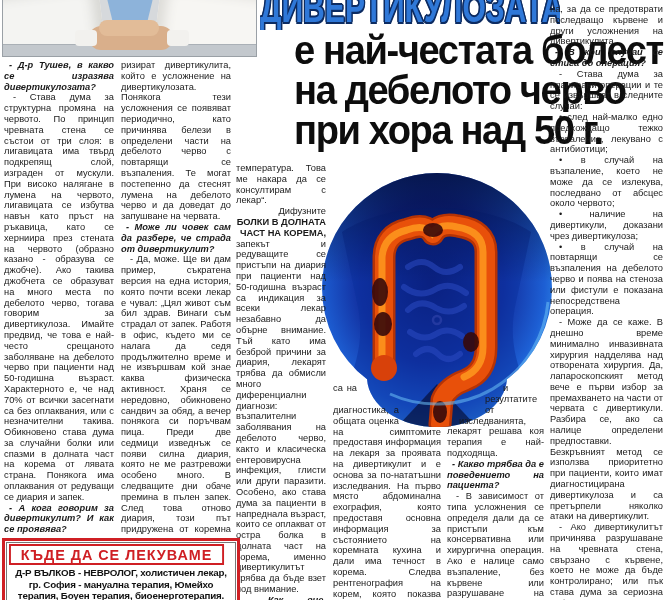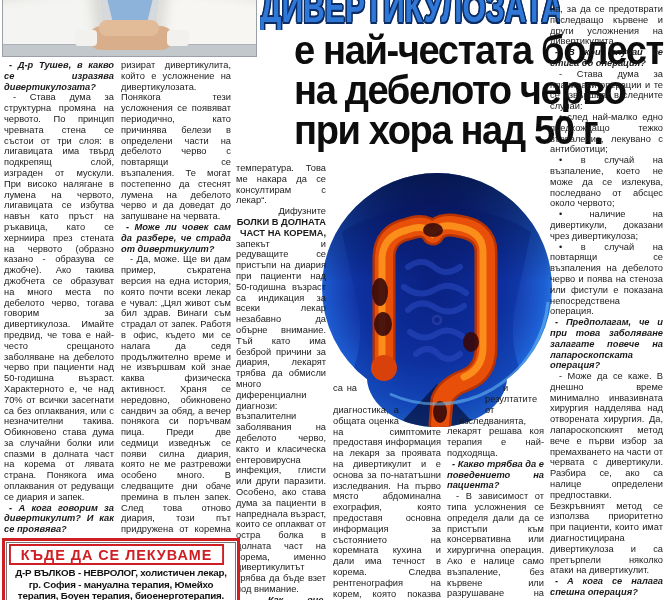--- a/index.html
+++ b/index.html
@@ -172,23 +172,21 @@
       <p class="para p">- В зависимост от типа усложнения се определя дали да се пристъпи към консервативна или хирургична операция. Ако е налице само възпаление, без кървене или разрушаване на чревната стена,</p>
     </div>
   <div class="col" id="col6">
       <p class="para cont">на, за да се предотврати последващо кървене и други усложнения на дивертикулита.</p>
       <p class="para q">- В кои случаи се стига до операция?</p>
       <p class="para p">- Става дума за планирани операции и те се извършват в следните случаи:</p>
       <p class="para p">• след най-малко едно предхождащо тежко възпаление, лекувано с антибиотици;</p>
       <p class="para p">• в случай на възпаление, което не може да се излекува, последвано от абсцес около червото;</p>
       <p class="para p">• наличие на дивертикули, доказани чрез дивертикулоза;</p>
       <p class="para p">• в случай на повтарящи се възпаления на дебелото черво и поява на стеноза или фистули е показана непосредствена операция.</p>
-      <p class="para q">- Предполагам, че и при това заболяване залагате повече на лапароскопската операция?</p>
       <p class="para p">- Може да се каже. В днешно време минимално инвазивната хирургия надделява над отворената хирургия. Да, лапароскопският метод вече е първи избор за премахването на части от червата с дивертикули. Разбира се, ако са налице определени предпоставки. Безкръвният метод се използва приоритетно при пациенти, които имат диагностицирана дивертикулоза и са претърпели няколко атаки на дивертикулит.</p>
-      <p class="para q">- А кога се налага спешна операция?</p>
       <p class="para p">- Ако дивертикулитът причинява разрушаване на чревната стена, свързано с кървене, което не може да бъде контролирано; или пък става дума за сериозна инфекция чрез изпражненията в коремната кухина, тогава пациентът трябва да се подложи на спешна</p>
     </div>
 
   <div class="clinic">
     <div class="clinic-inner">
       <div class="clinic-title">КЪДЕ ДА СЕ ЛЕКУВАМЕ</div>
       <div class="clinic-body">Д-Р ВЪЛКОВ - НЕВРОЛОГ, холистичен лекар, гр. София - мануална терапия, Юмейхо терапия, Боуен терапия, биоенерготерапия. Лекува успешно пресни инсулти, дископатии, неврози, травми,</div>
     </div>
   </div>
 

